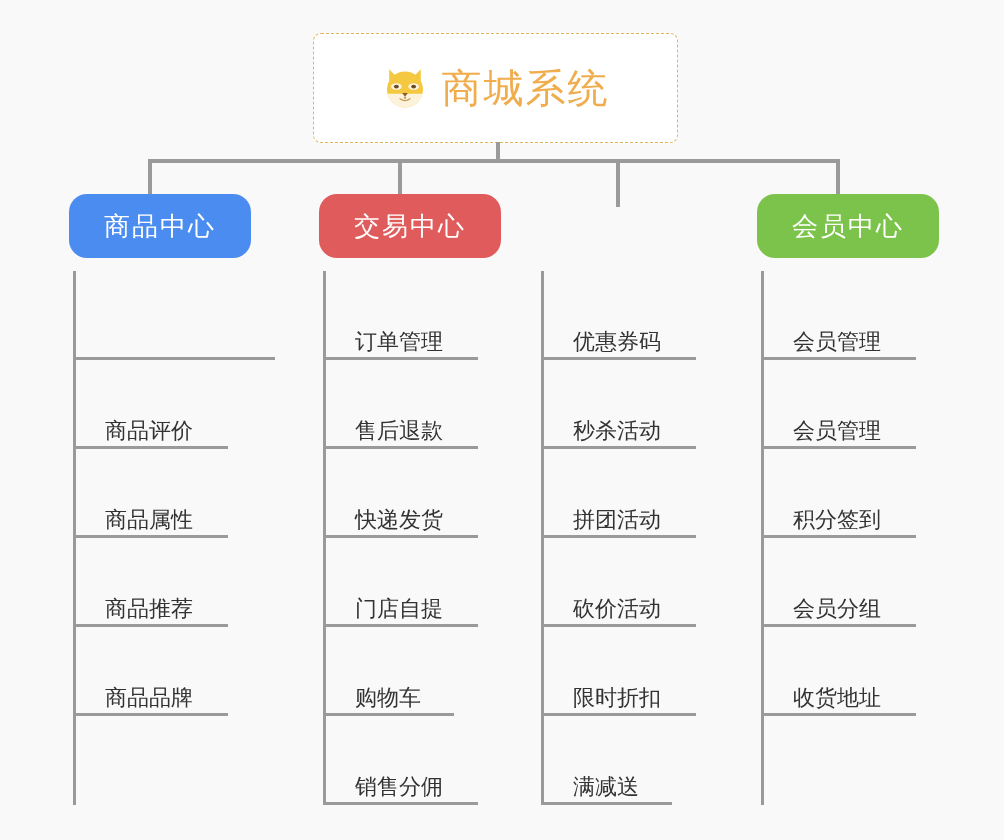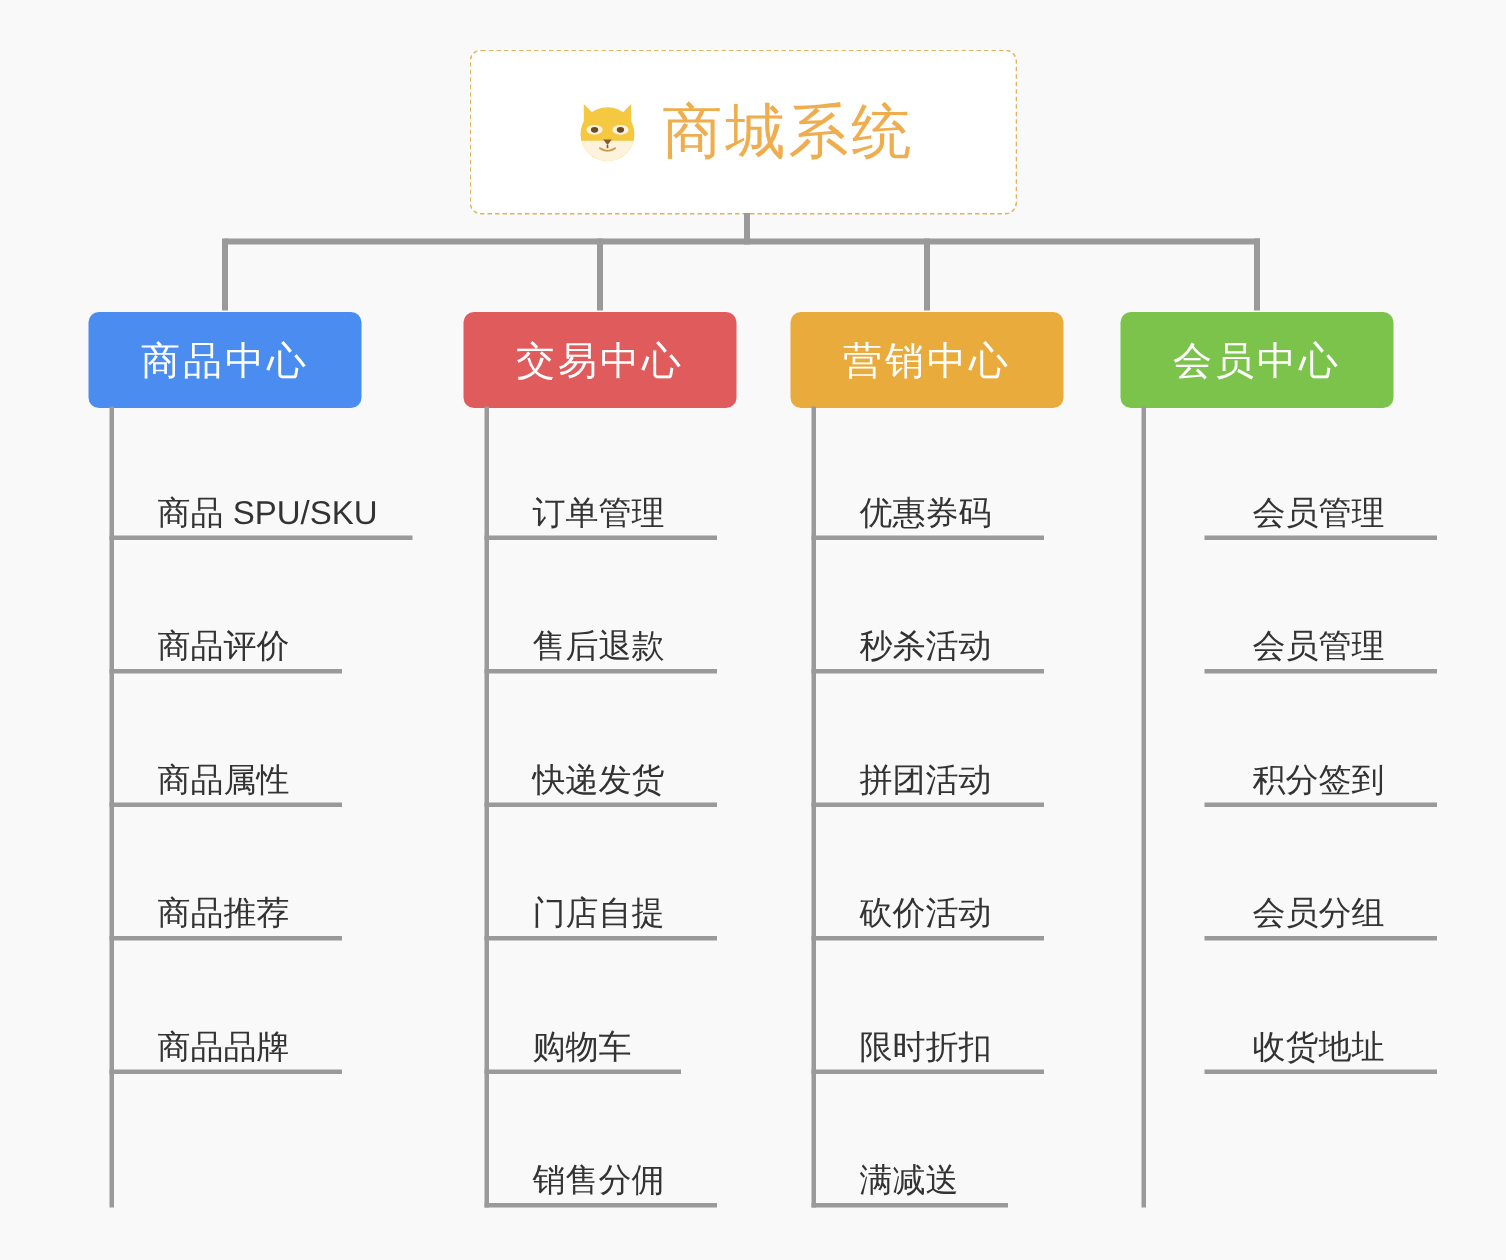--- a/index.html
+++ b/index.html
@@ -39,29 +39,30 @@
 
   
   .conn { position: absolute; background: #9a9a9a; }
   #stem-root   { left: 496px; top: 142px; width: 4px;  height: 21px; }
   #bus         { left: 150px; top: 159px; width: 690px; height: 4px; }
   .drop        { top: 159px; width: 4px; height: 48px; }
 
   
   .cat-box {
     position: absolute;
-    top: 208px;
+    top: 194px;
     height: 64px;
-    border-radius: 7px;
+    border-radius: 18px;
     display: flex;
     align-items: center;
     justify-content: center;
     color: #ffffff;
     font-size: 26px;
     letter-spacing: 2px;
+    margin-left: 10px;
   }
 
   
   .col {
     position: absolute;
     top: 271px;
   }
   .col-spine {
     position: absolute;
     left: 0; top: 0;
@@ -117,31 +118,27 @@
   <div class="conn drop" id="drop-1" style="left: 398px;"></div>
   <div class="conn drop" id="drop-2" style="left: 616px;"></div>
   <div class="conn drop" id="drop-3" style="left: 836px;"></div>
 
   <div class="cat-box" id="cat-0" style="left: 59px; width: 182px; background: rgb(74, 140, 240);">
     <span>商品中心</span>
   </div>
   <div class="cat-box" id="cat-1" style="left: 309px; width: 182px; background: rgb(224, 91, 91);">
     <span>交易中心</span>
   </div>
-  <div class="cat-box" id="cat-2" style="left: 527px; width: 182px; background: rgb(232, 171, 60);">
-    <span>营销中心</span>
-  </div>
   <div class="cat-box" id="cat-3" style="left: 747px; width: 182px; background: rgb(123, 195, 74);">
     <span>会员中心</span>
   </div>
 
   <div class="col" id="col-0" style="left: 73px;">
     <div class="col-spine" style="height: 534px;"></div>
   <div class="leaf">
-        <span class="leaf-label">商品 SPU/SKU</span>
         <div class="leaf-rule" style="width: 202px;"></div>
       </div>
       <div class="leaf">
         <span class="leaf-label">商品评价</span>
         <div class="leaf-rule" style="width: 155px;"></div>
       </div>
       <div class="leaf">
         <span class="leaf-label">商品属性</span>
         <div class="leaf-rule" style="width: 155px;"></div>
       </div>
@@ -201,21 +198,21 @@
       </div>
       <div class="leaf">
         <span class="leaf-label">限时折扣</span>
         <div class="leaf-rule" style="width: 155px;"></div>
       </div>
       <div class="leaf">
         <span class="leaf-label">满减送</span>
         <div class="leaf-rule" style="width: 131px;"></div>
       </div>
     </div>
-  <div class="col" id="col-3" style="left: 761px; padding-left: 42px;">
+  <div class="col" id="col-3" style="left: 761px;">
     <div class="col-spine" style="height: 534px;"></div>
   <div class="leaf">
         <span class="leaf-label">会员管理</span>
         <div class="leaf-rule" style="width: 155px;"></div>
       </div>
       <div class="leaf">
         <span class="leaf-label">会员管理</span>
         <div class="leaf-rule" style="width: 155px;"></div>
       </div>
       <div class="leaf">

